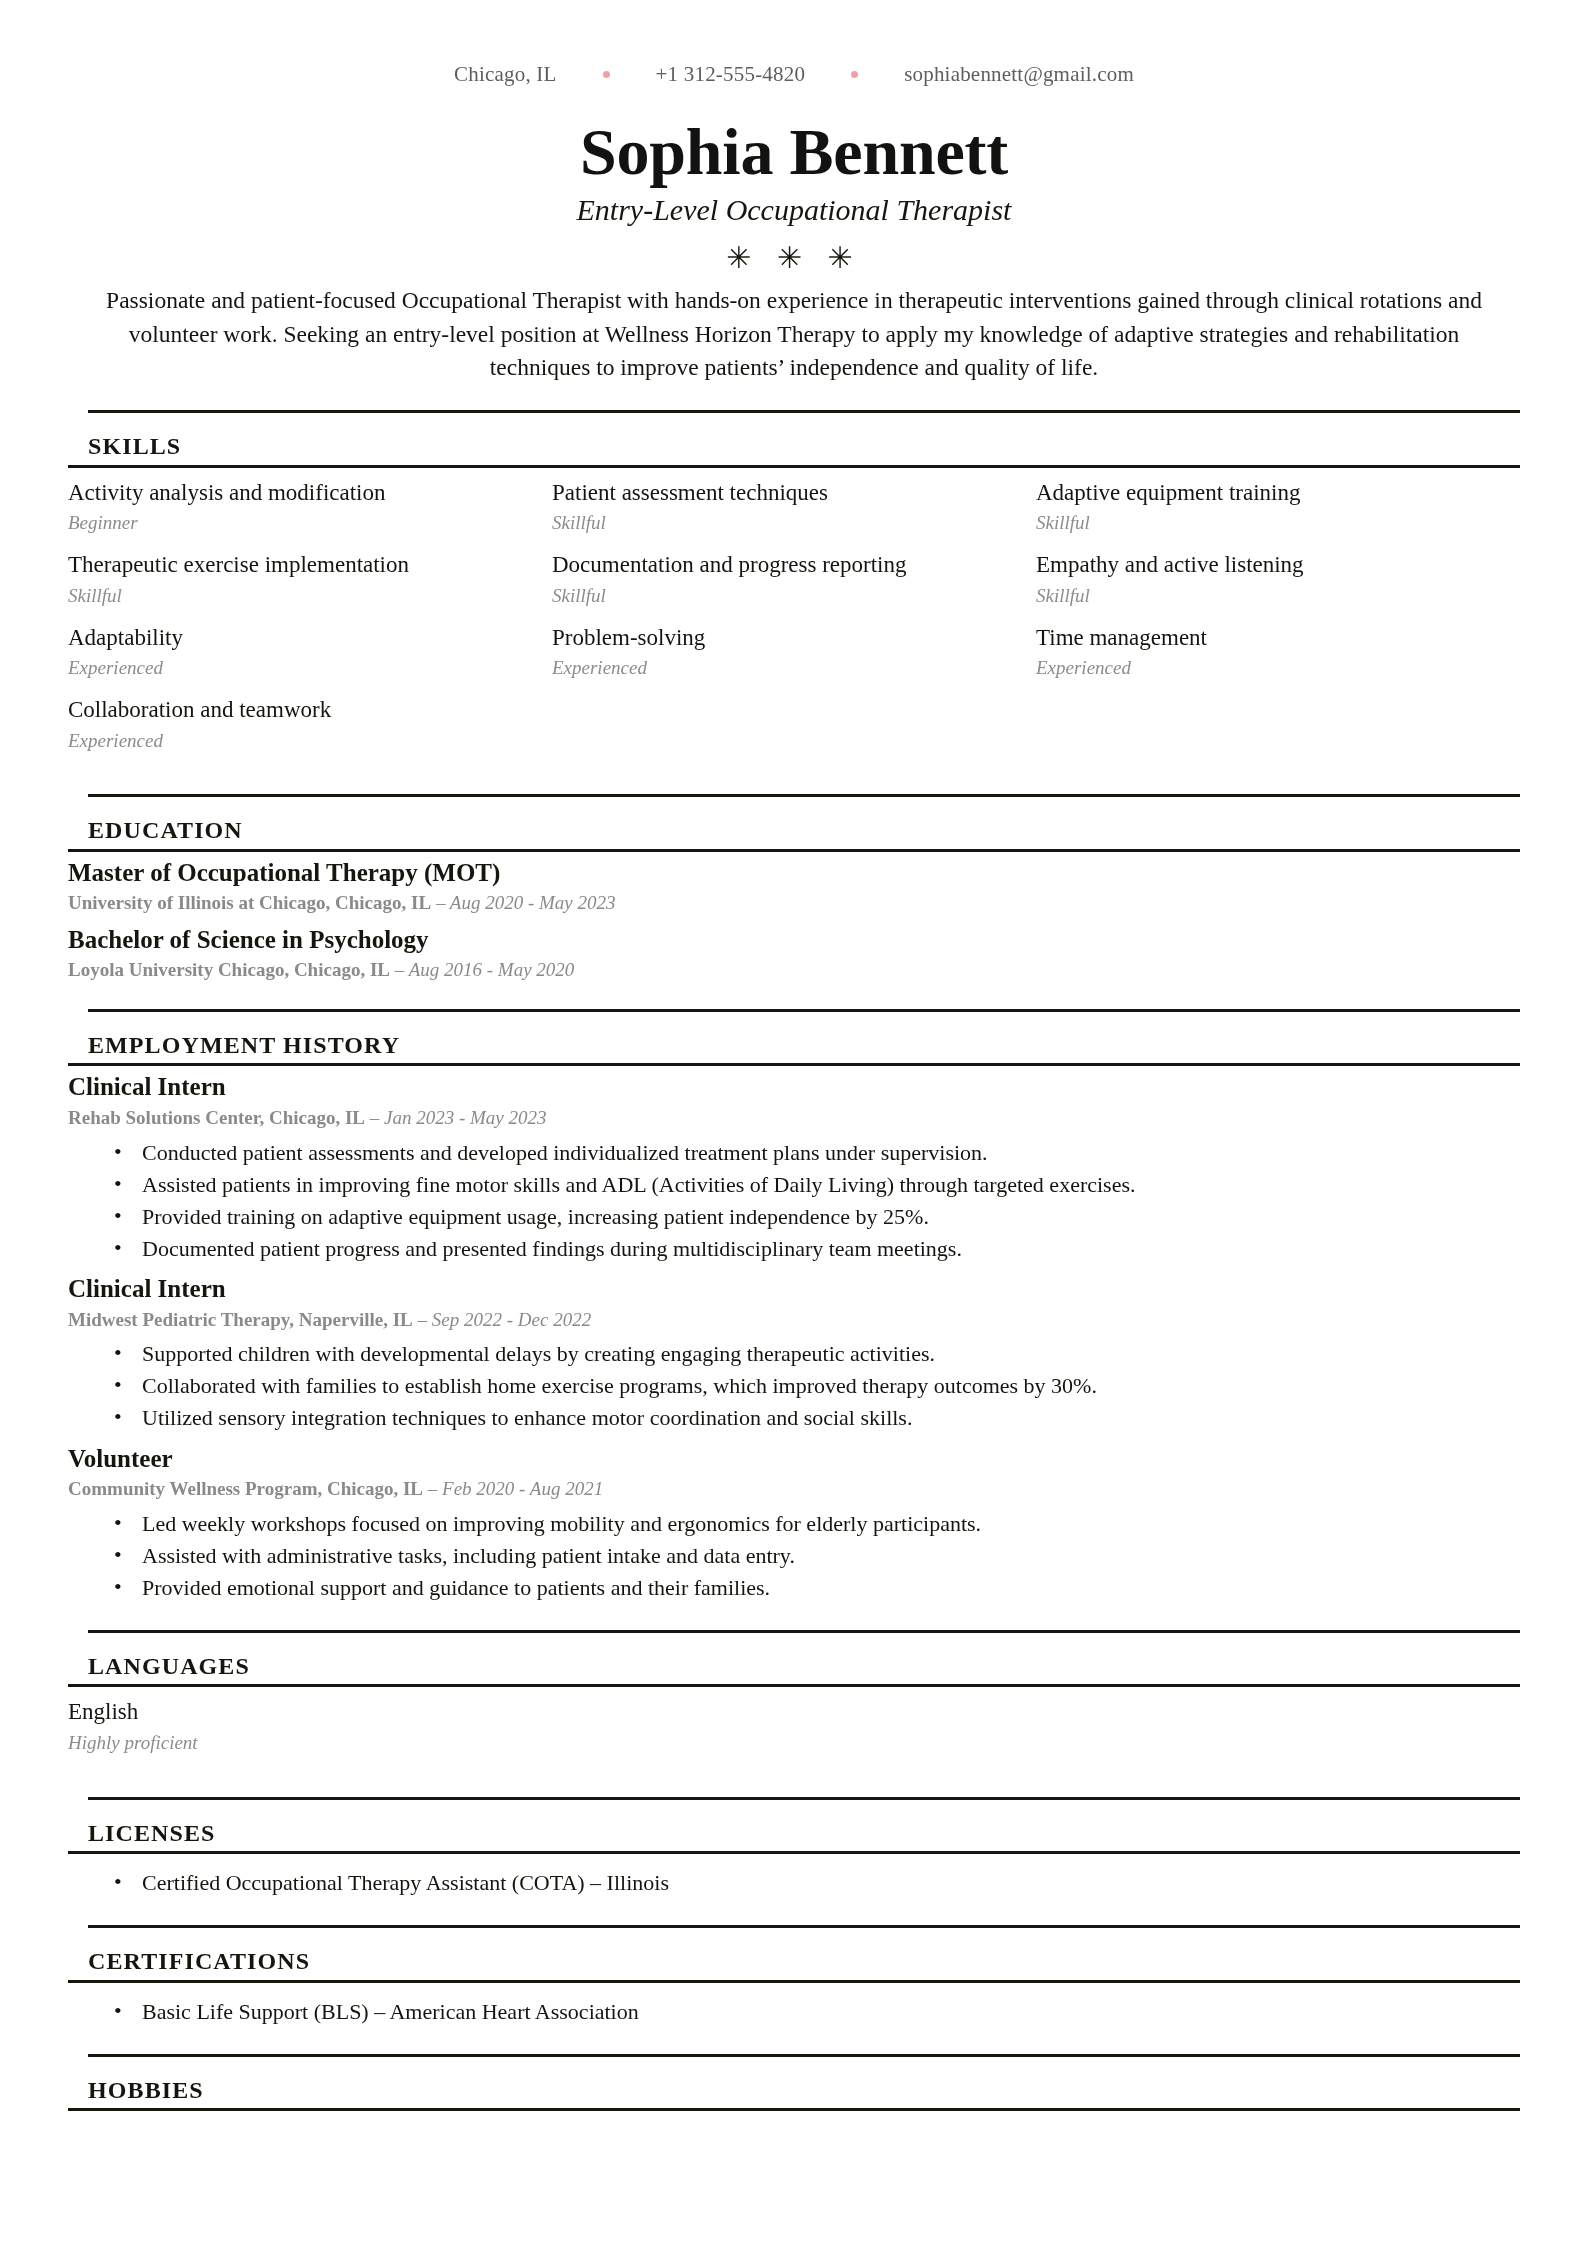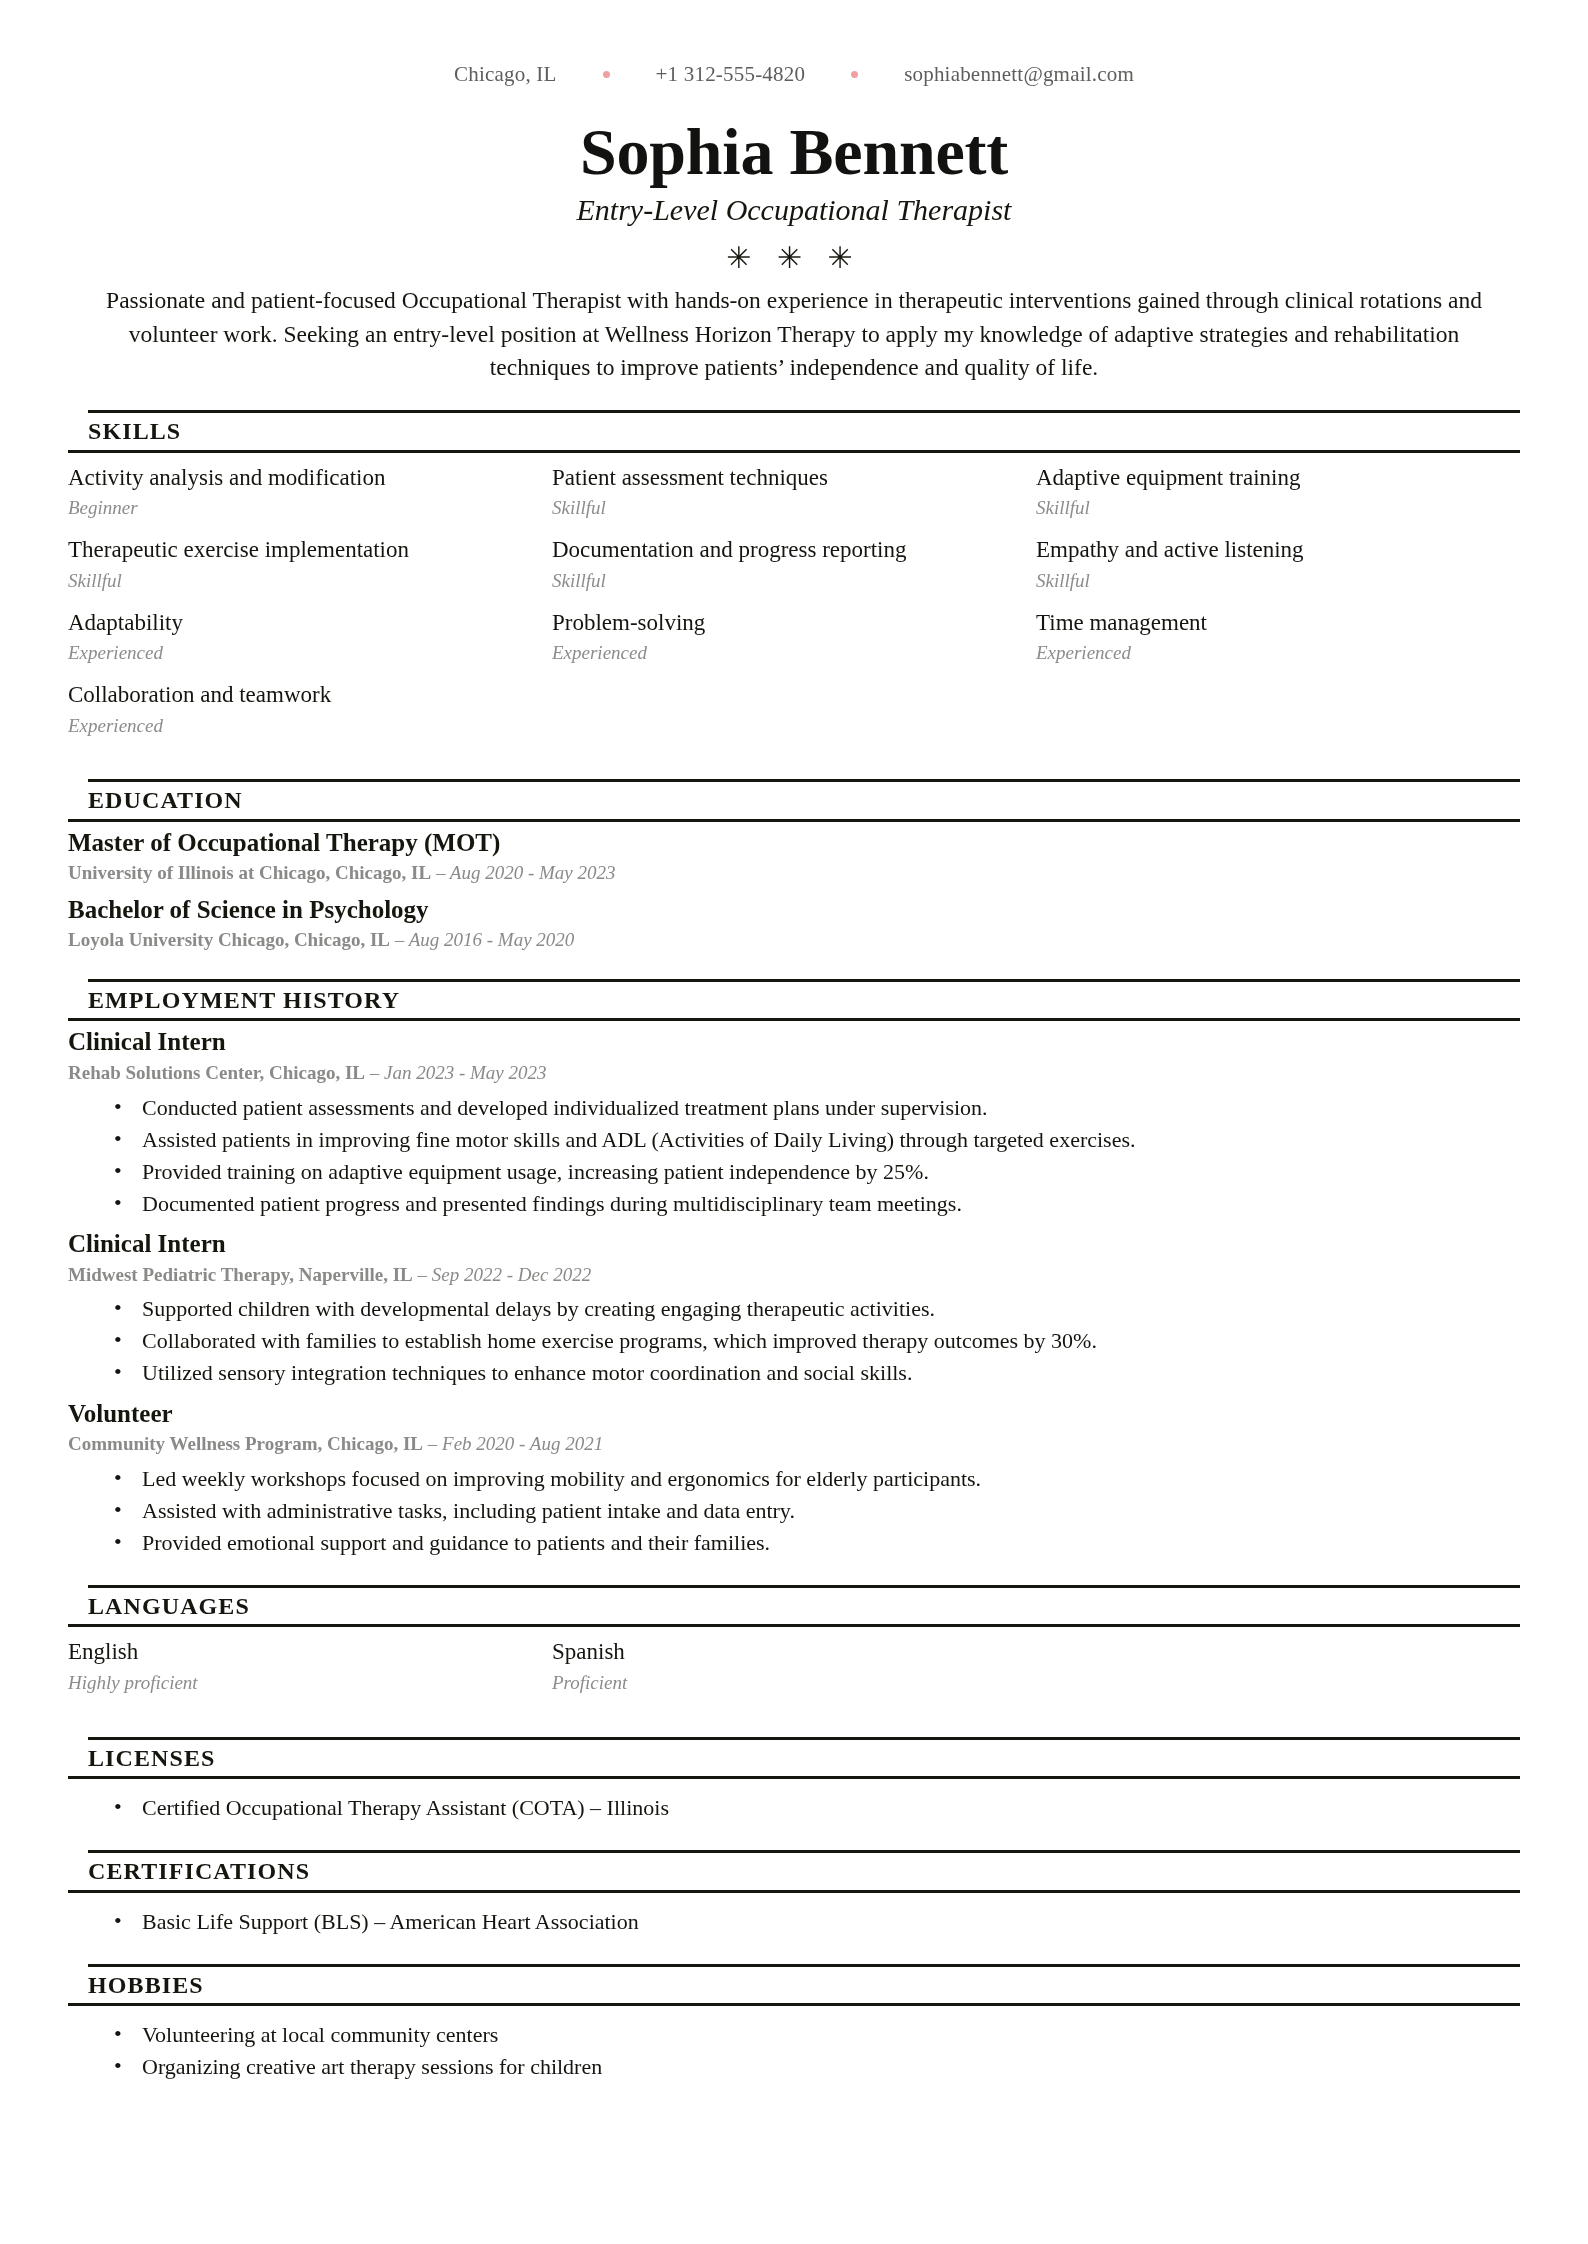--- a/index.html
+++ b/index.html
@@ -80,21 +80,21 @@
   
   .section { margin-top: 26px; }
   .section-head {
     position: relative;
     border-top: 3px solid #16160f;
     margin-left: 20px;
   }
   .section-head-inner {
     border-bottom: 3px solid #16160f;
     margin-left: -20px;
-    padding: 4px 0 4px 20px;
+    padding: 19px 0 4px 20px;
   }
   .section-title {
     font-size: 24px;
     font-weight: 700;
     letter-spacing: 1.1px;
     line-height: 1.18;
     color: #16160f;
   }
 
   
@@ -289,24 +289,20 @@
     <div class="section-head">
       <div class="section-head-inner">
         <div class="section-title">LANGUAGES</div>
       </div>
     </div>
     <div class="two-col">
       <div class="pair">
         <div class="pair-name">English</div>
         <div class="pair-level">Highly proficient</div>
       </div>
-      <div class="pair">
-        <div class="pair-name">Spanish</div>
-        <div class="pair-level">Proficient</div>
-      </div>
     </div>
   </div>
 
   <div class="section">
     <div class="section-head">
       <div class="section-head-inner">
         <div class="section-title">LICENSES</div>
       </div>
     </div>
     <ul class="bullets plain-list">

